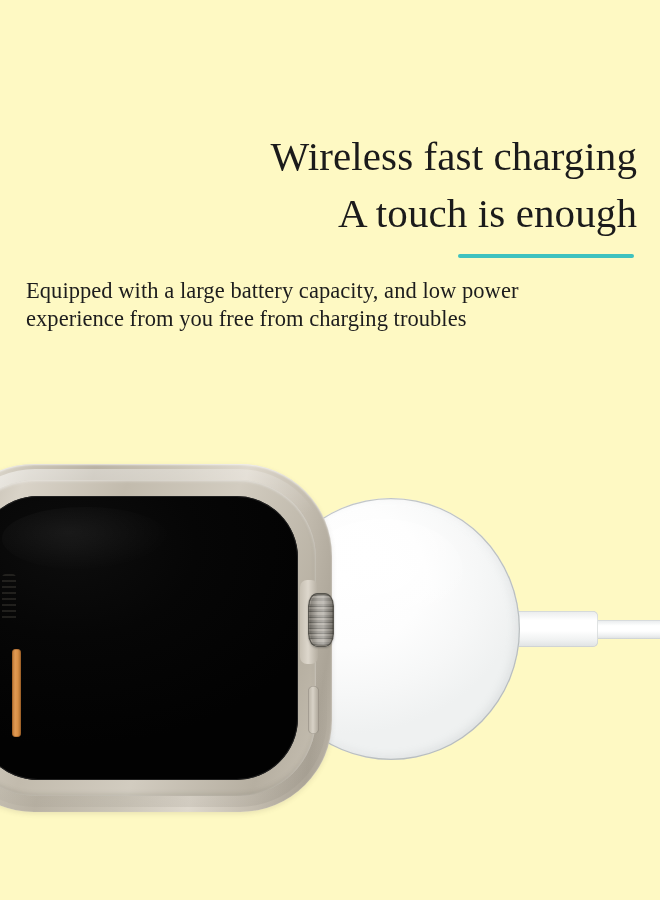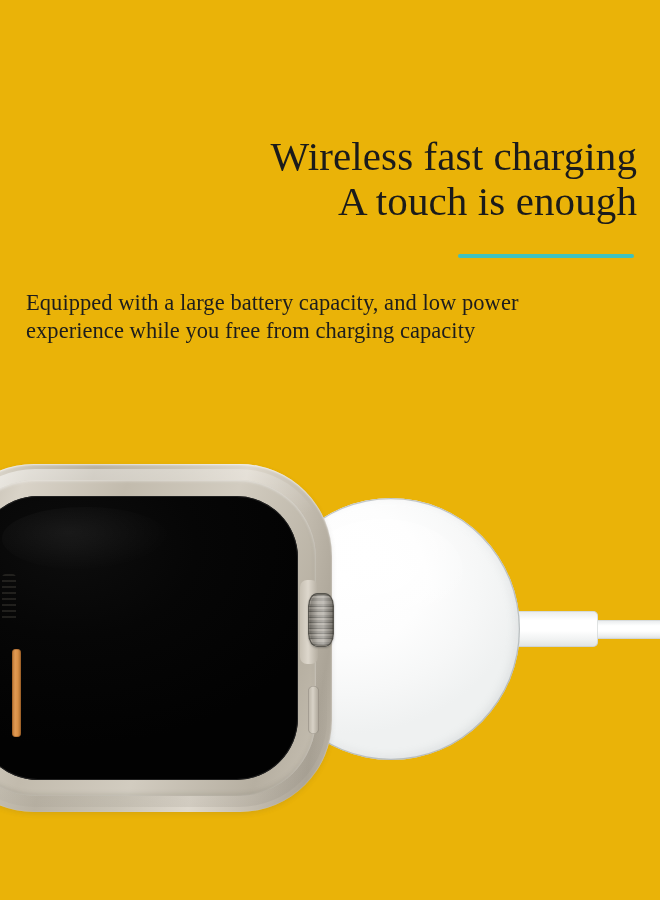--- a/index.html
+++ b/index.html
@@ -11,21 +11,21 @@
   body {
     font-family: "Liberation Serif", "DejaVu Serif", serif;
     -webkit-font-smoothing: antialiased;
   }
 
   #page {
     position: relative;
     width: 660px;
     height: 900px;
     overflow: hidden;
-    background: #eab308;
+    background: #fef9c3;
     margin: 0 auto;
   }
 
   
   .headline {
     position: absolute;
     left: 0;
     top: 136px;
     width: 637px;
     text-align: right;
@@ -34,38 +34,38 @@
     line-height: 1.0;
   }
   .headline .hl-line {
     display: block;
     font-size: 41px;
     letter-spacing: 0.1px;
     font-weight: 400;
     white-space: nowrap;
   }
   .headline .hl-line.line2 {
-    margin-top: 4px;
+    margin-top: 16px;
   }
 
   .accent-rule {
     position: absolute;
     left: 458px;
     top: 254px;
     width: 176px;
     height: 4px;
     border-radius: 2px;
     background: #3fc2bf;
   }
 
   
   .body-copy {
     position: absolute;
     left: 26px;
-    top: 289px;
+    top: 277px;
     width: 615px;
     color: #1d1d1d;
     font-family: "Liberation Serif", "DejaVu Serif", serif;
     font-size: 22.5px;
     line-height: 27.5px;
     text-align: left;
     letter-spacing: 0.05px;
   }
   .body-copy .bl {
     display: block;
@@ -289,21 +289,21 @@
 
   <div class="headline">
     <span class="hl-line line1">Wireless fast charging</span>
     <span class="hl-line line2">A touch is enough</span>
   </div>
 
   <div class="accent-rule"></div>
 
   <div class="body-copy">
     <span class="bl">Equipped with a large battery capacity, and low power</span>
-    <span class="bl">experience while you free from charging capacity</span>
+    <span class="bl">experience from you free from charging troubles</span>
   </div>
 
   <div class="photo-stage">
 
     <div class="cable-cord"></div>
     <div class="cable-strain"></div>
 
     <div class="puck">
       <div class="puck-gloss"></div>
       <div class="puck-rim-shade"></div>

